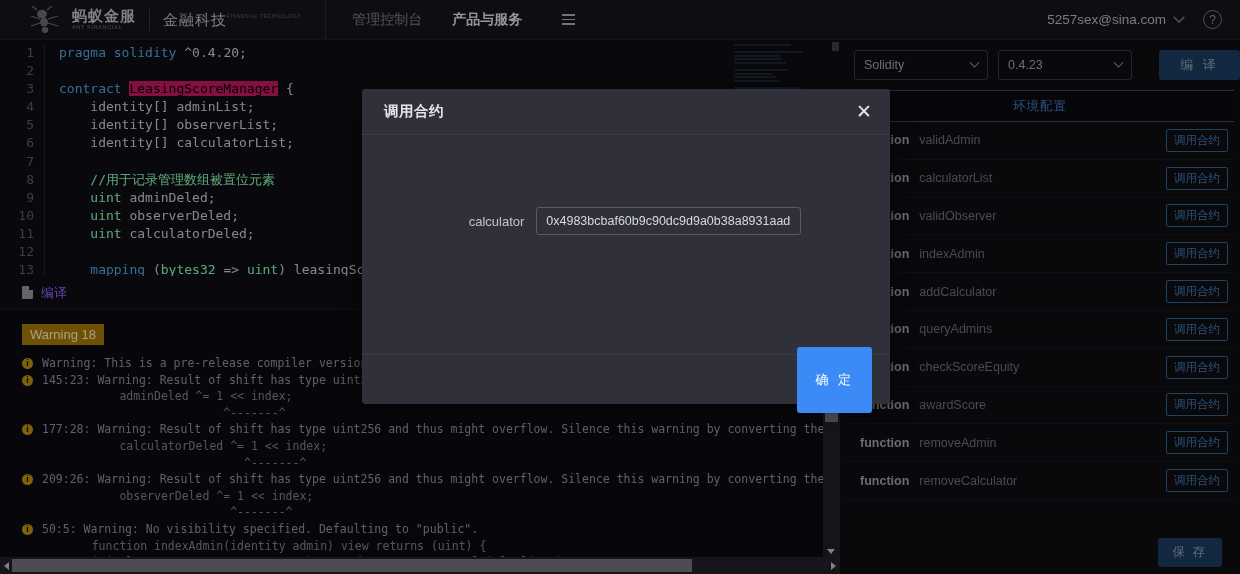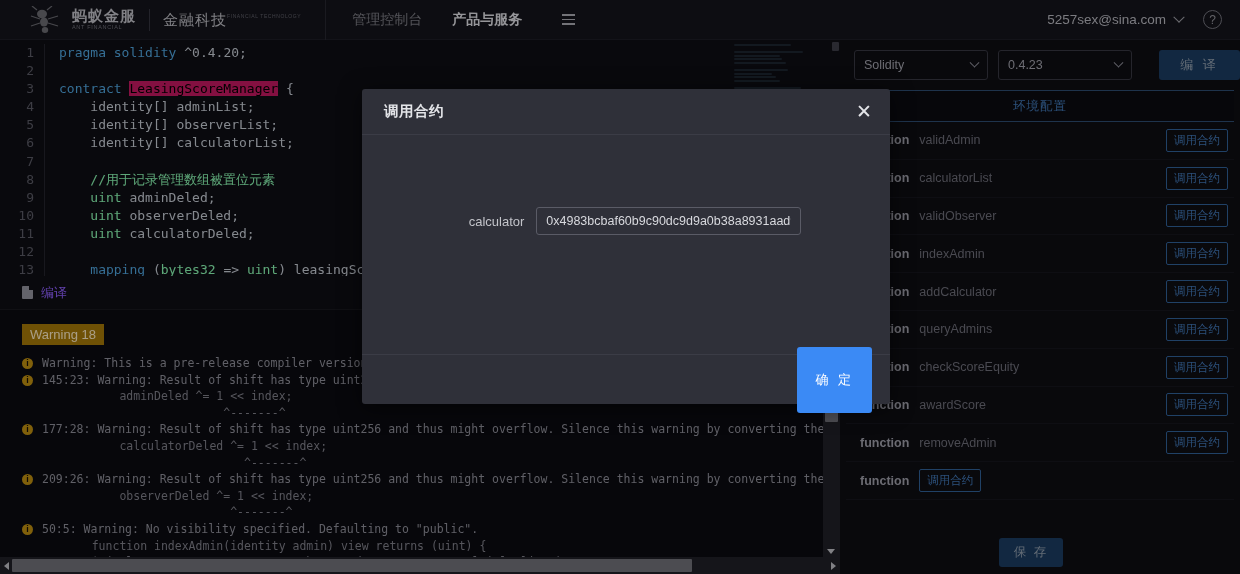--- a/index.html
+++ b/index.html
@@ -114,21 +114,21 @@
   .tab { font-size: 12.5px; color: #3f73b0; letter-spacing: 1px; cursor: pointer; }
 
   .func-list { height: 410px; overflow: hidden; padding: 0 6px; }
   .func-row { height: 37.8px; display: flex; align-items: center; border-bottom: 1px solid #15151c; padding: 0 6px 0 14px; }
   .func-kw { font-size: 12.5px; color: #9a9aa4; font-weight: bold; margin-right: 10px; font-family: "Liberation Sans", sans-serif; }
   .func-nm { font-size: 12.5px; color: #6a6a74; flex: 1; }
   .btn-call { border: 1px solid #2f5d92; color: #3f73b0; font-size: 11.5px;
               padding: 3px 7px; border-radius: 2px; cursor: pointer; background: transparent; }
 
   .right-foot { position: absolute; bottom: 0; left: 0; width: 400px; height: 44px;
-                display: flex; align-items: center; justify-content: center; padding-right: 18px; }
+                display: flex; align-items: center; justify-content: flex-end; padding-right: 18px; }
   .btn-save { background: #1b3a5e; color: #8d9aa8; font-size: 12.5px; padding: 6px 15px;
               border-radius: 3px; letter-spacing: 2px; cursor: pointer; }
 
   
   .overlay { position: absolute; inset: 0; background: rgba(0,0,0,0.30); }
   .modal { position: absolute; left: 362px; top: 89px; width: 528px; height: 315px;
            background: #2f3039; border-radius: 3px; box-shadow: 0 4px 22px rgba(0,0,0,.55);
            display: flex; flex-direction: column; }
   .modal-hd { height: 46px; display: flex; align-items: center; padding: 0 18px 0 22px;
               border-bottom: 1px solid #3b3c46; }
@@ -331,20 +331,21 @@
           <span class="func-nm">awardScore</span>
           <button class="btn-call">调用合约</button>
         </div>
         <div class="func-row">
           <span class="func-kw">function</span>
           <span class="func-nm">removeAdmin</span>
           <button class="btn-call">调用合约</button>
         </div>
         <div class="func-row">
           <span class="func-kw">function</span>
+          <span class="func-nm">removeCalculator</span>
           <button class="btn-call">调用合约</button>
         </div>
       </div>
 
     <div class="right-foot">
       <div class="btn-save">保 存</div>
     </div>
   </div>
 
   <div class="overlay"></div>

